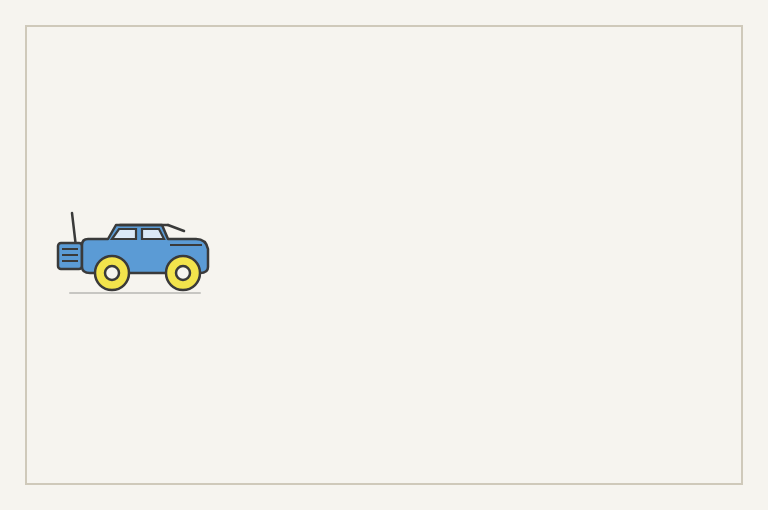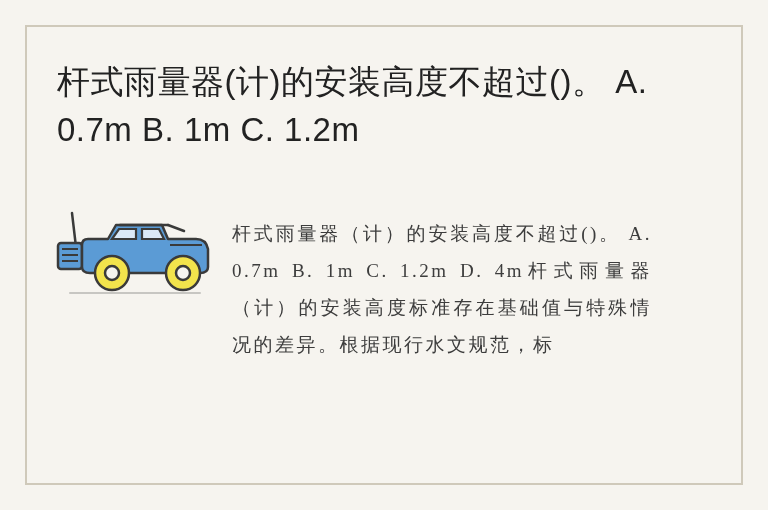--- a/index.html
+++ b/index.html
@@ -63,21 +63,20 @@
     white-space: pre-wrap;
   }
 </style>
 </head>
 <body>
 
 <div class="page">
 
   <div class="frame"></div>
 
-  <div class="title">杆式雨量器(计)的安装高度不超过()。 A. 0.7m B. 1m C. 1.2m</div>
 
   <div class="illus">
     <svg viewBox="0 0 170 95" width="170" height="95" xmlns="http://www.w3.org/2000/svg">
 
       <path d="M22 8 L26 42" stroke="#3a3a3a" stroke-width="2.5" fill="none" stroke-linecap="round"></path>
 
       <rect x="8" y="38" width="24" height="26" rx="3" fill="#5b9bd5" stroke="#3a3a3a" stroke-width="2.5"></rect>
       <line x1="12" y1="44" x2="28" y2="44" stroke="#3a3a3a" stroke-width="2"></line>
       <line x1="12" y1="50" x2="28" y2="50" stroke="#3a3a3a" stroke-width="2"></line>
       <line x1="12" y1="56" x2="28" y2="56" stroke="#3a3a3a" stroke-width="2"></line>
@@ -94,15 +93,14 @@
 
       <circle cx="62" cy="68" r="17" fill="#f2e34c" stroke="#3a3a3a" stroke-width="2.5"></circle>
       <circle cx="62" cy="68" r="7" fill="#f6f4ef" stroke="#3a3a3a" stroke-width="2.5"></circle>
       <circle cx="133" cy="68" r="17" fill="#f2e34c" stroke="#3a3a3a" stroke-width="2.5"></circle>
       <circle cx="133" cy="68" r="7" fill="#f6f4ef" stroke="#3a3a3a" stroke-width="2.5"></circle>
 
       <path d="M20 88 L150 88" stroke="#3a3a3a" stroke-width="2" fill="none" stroke-linecap="round" opacity="0.25"></path>
     </svg>
   </div>
 
-  <div class="body-text">杆式雨量器（计）的安装高度不超过()。 A. 0.7m B. 1m C. 1.2m D. 4m杆式雨量器（计）的安装高度标准存在基础值与特殊情况的差异。根据现行水文规范，标</div>
 
 </div>
 
 </body></html>

